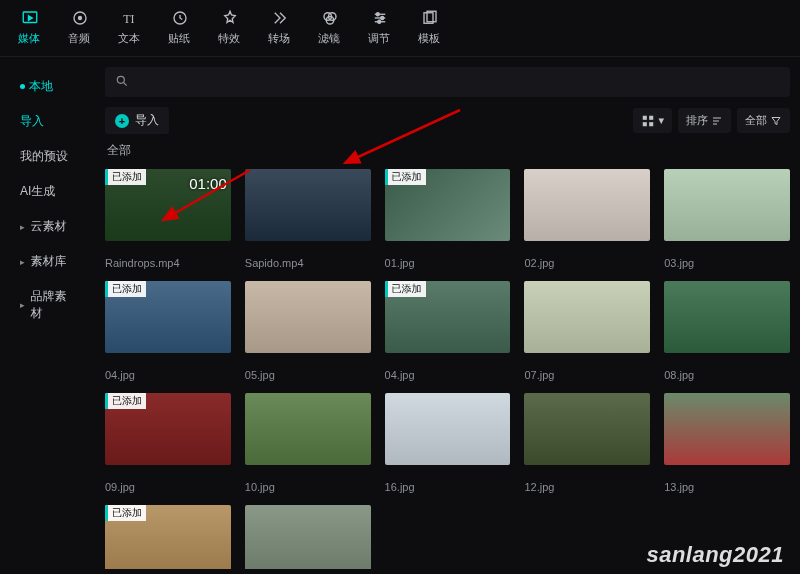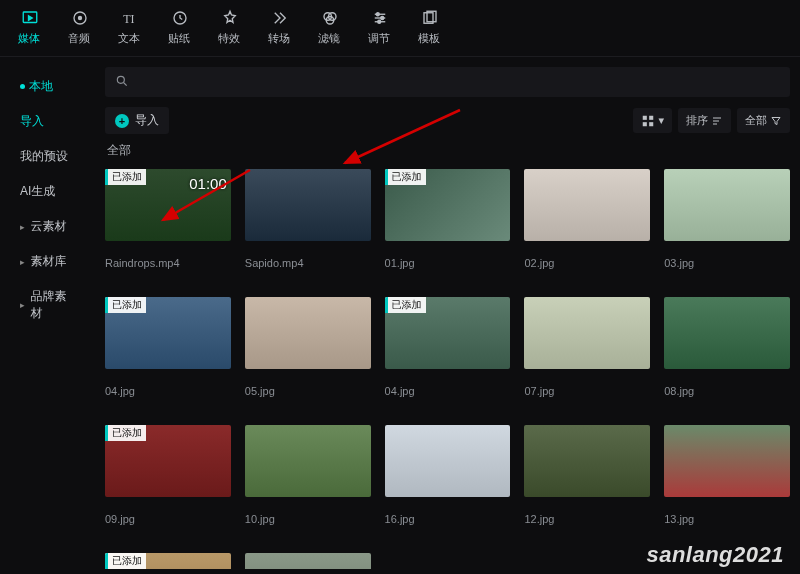--- a/index.html
+++ b/index.html
@@ -109,21 +109,21 @@
   gap: 3px;
   font-size: 11px;
   color: #c0c3c8;
 }
 
 .section-title { margin: 6px 0 10px 2px; color: #b0b4ba; font-size: 12px; }
 
 .grid {
   display: grid;
   grid-template-columns: repeat(5, 1fr);
-  gap: 28px 14px;
+  gap: 12px 14px;
   height: 400px;
   overflow-y: auto;
 }
 .card { cursor: pointer; }
 .thumb {
   width: 100%;
   height: 72px;
   background: #2a2a2e;
   border-radius: 2px;
   position: relative;

